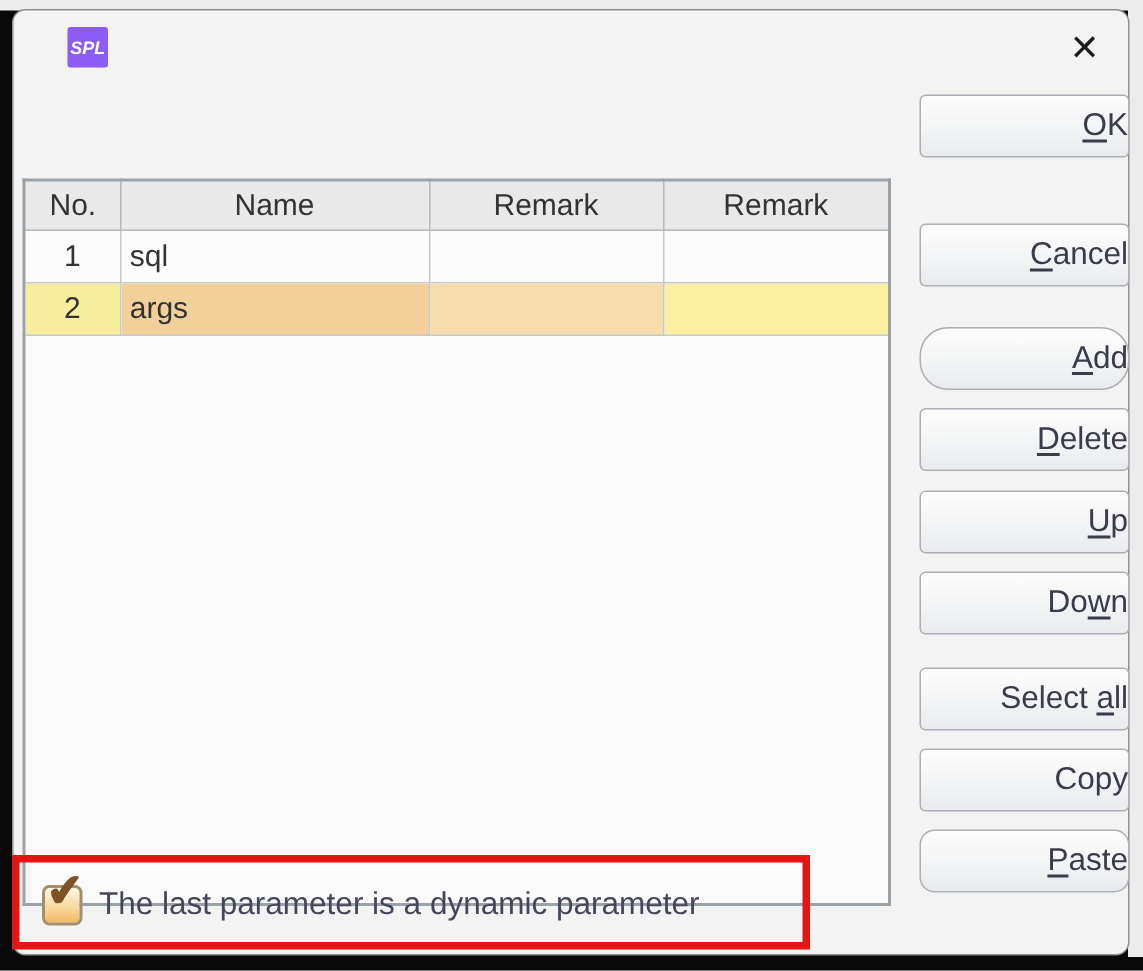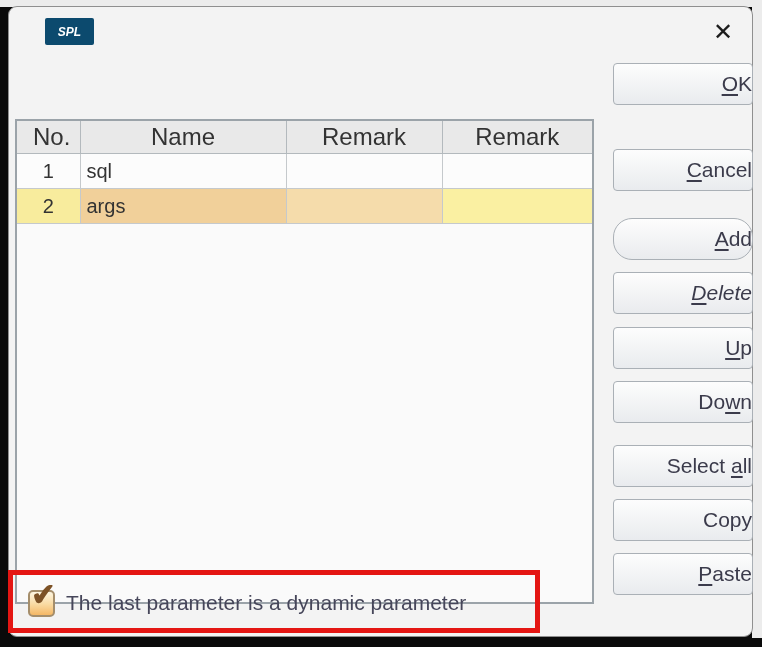--- a/index.html
+++ b/index.html
@@ -13,22 +13,22 @@
 
   .dialog{
     position:absolute;left:8px;top:6px;width:745px;height:631px;
     background:#f3f3f3;border:1px solid #8f8f8f;border-radius:9px;
     box-sizing:border-box;
   }
 
   
   .titlebar{position:absolute;left:0;top:0;width:100%;height:50px;}
   .app-icon{
-    position:absolute;left:36px;top:11px;width:49px;height:27px;
-    background:#0c4a6e;color:#ffffff;border-radius:2px;
+    position:absolute;left:36px;top:11px;width:27px;height:27px;
+    background:#8b5cf6;color:#ffffff;border-radius:2px;
     display:flex;align-items:center;justify-content:center;
     font-weight:bold;font-style:italic;font-size:12px;letter-spacing:0px;
   }
   .title-text{
     position:absolute;left:72px;top:13px;font-size:19px;font-weight:600;color:#141414;
   }
   .close-btn{
     position:absolute;right:14px;top:10px;width:30px;height:30px;
     display:flex;align-items:center;justify-content:center;
     font-size:24px;color:#1c1c1c;cursor:pointer;
@@ -48,21 +48,21 @@
   .args-label{margin-left:14px;font-size:21px;color:#3c3c4c;}
 
   
   .param-table{
     position:absolute;left:6px;top:112px;width:577px;height:454px;
     border:2px solid #9ba3a9;box-sizing:border-box;background:#fafafa;
     border-collapse:collapse;table-layout:fixed;
   }
   .param-table th{
     background:#e9e9e9;border:1px solid #b3b9bd;height:32px;
-    font-size:24px;font-weight:normal;color:#333;padding:0 16px;
+    font-size:20px;font-weight:normal;color:#333;padding:0 16px;
   }
   .param-table td{
     border:1px solid #c5c9cc;height:34px;font-size:20px;color:#333;
     padding:0 6px;background:#fcfcfc;overflow:hidden;white-space:nowrap;
   }
   .param-table td.num{text-align:center;}
   .param-table .filler td{background:#fafafa;border:none;height:auto;}
   tr.sel td.c-no{background:#f8ec9d;}
   tr.sel td.c-name{background:#f1d09a;}
   tr.sel td.c-value{background:#f5dcab;}
@@ -71,23 +71,23 @@
   
   .btn{
     position:absolute;left:604px;width:140px;height:42px;
     background:linear-gradient(#fdfdfd,#f4f5f6 45%,#e9ebee);
     border:1px solid #aab0b6;border-radius:4px;box-sizing:border-box;
     font-size:21px;color:#3b3b4b;font-family:"Liberation Sans",sans-serif;
     display:flex;align-items:center;justify-content:flex-end;cursor:pointer;
   }
   .btn u{text-decoration:underline;text-underline-offset:3px;}
   #btn-ok{top:56px;} #btn-cancel{top:110px;margin-top:32px;}
-  #btn-add{top:211px;border-radius:19px;} #btn-delete{top:265px;font-style:italic;}
+  #btn-add{top:211px;border-radius:19px;} #btn-delete{top:265px;}
   #btn-up{top:320px;} #btn-down{top:374px;}
-  #btn-selectall{top:438px;} #btn-copy{top:492px;} #btn-paste{top:546px;}
+  #btn-selectall{top:438px;} #btn-copy{top:492px;} #btn-paste{top:546px;border-radius:10px;}
 
   
   .dyn-row{position:absolute;left:19px;top:578px;height:36px;display:flex;align-items:center;}
   .dyn-checkbox{
     position:relative;width:27px;height:27px;flex:0 0 auto;
     border:2px solid #a58e6b;border-radius:5px;box-sizing:border-box;
     background:linear-gradient(#fdf6e1,#f9d9a0 55%,#f4b765);
   }
   .dyn-checkmark{
     position:absolute;left:1px;top:-12px;font-size:30px;line-height:30px;

